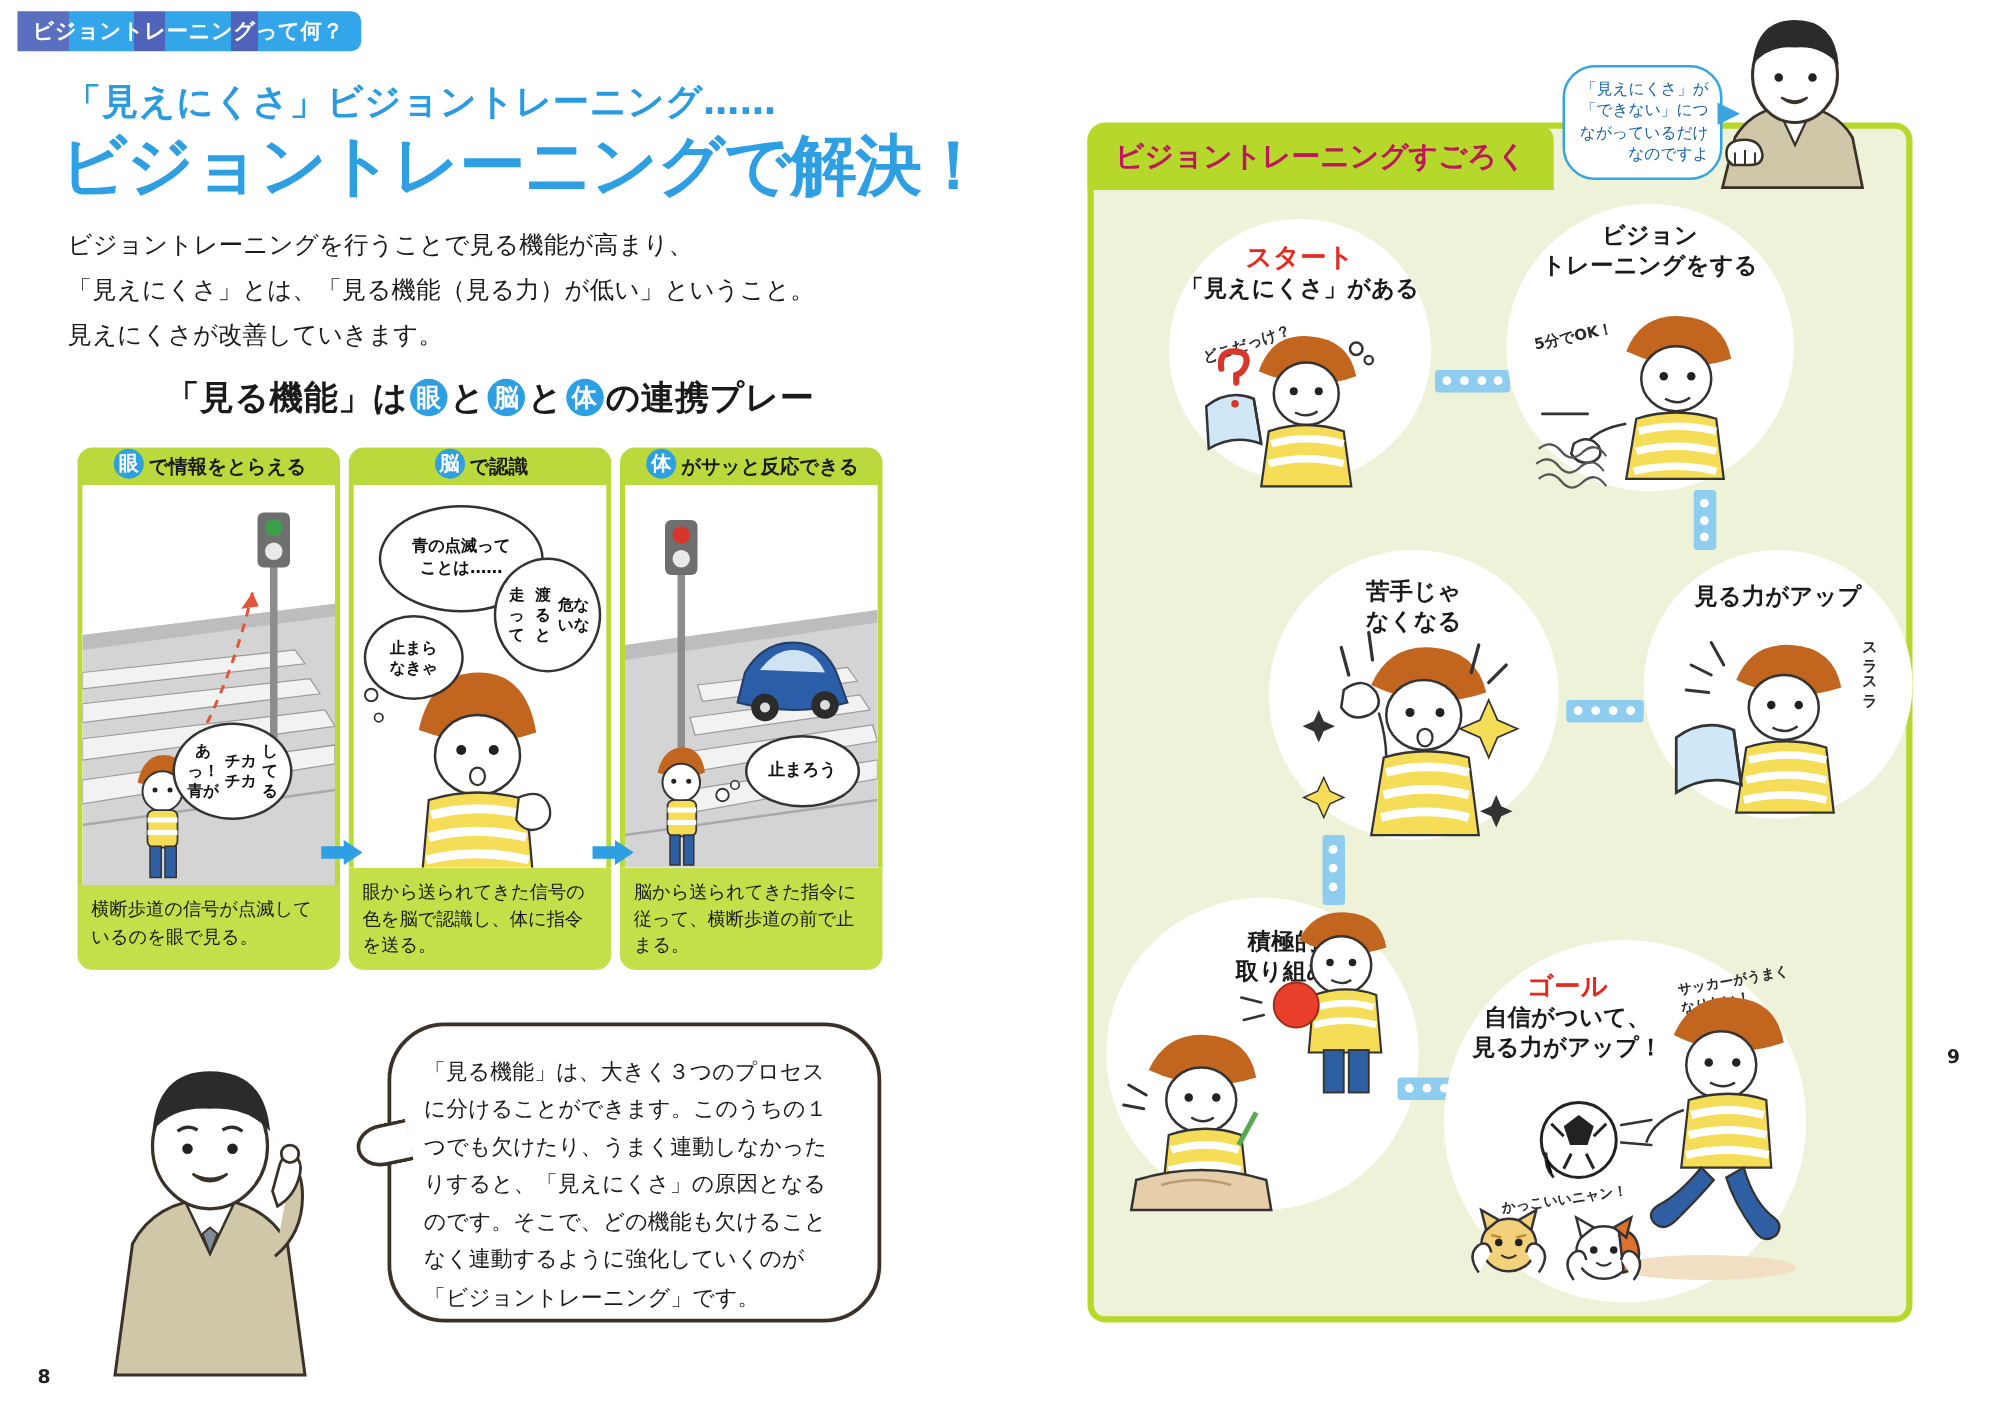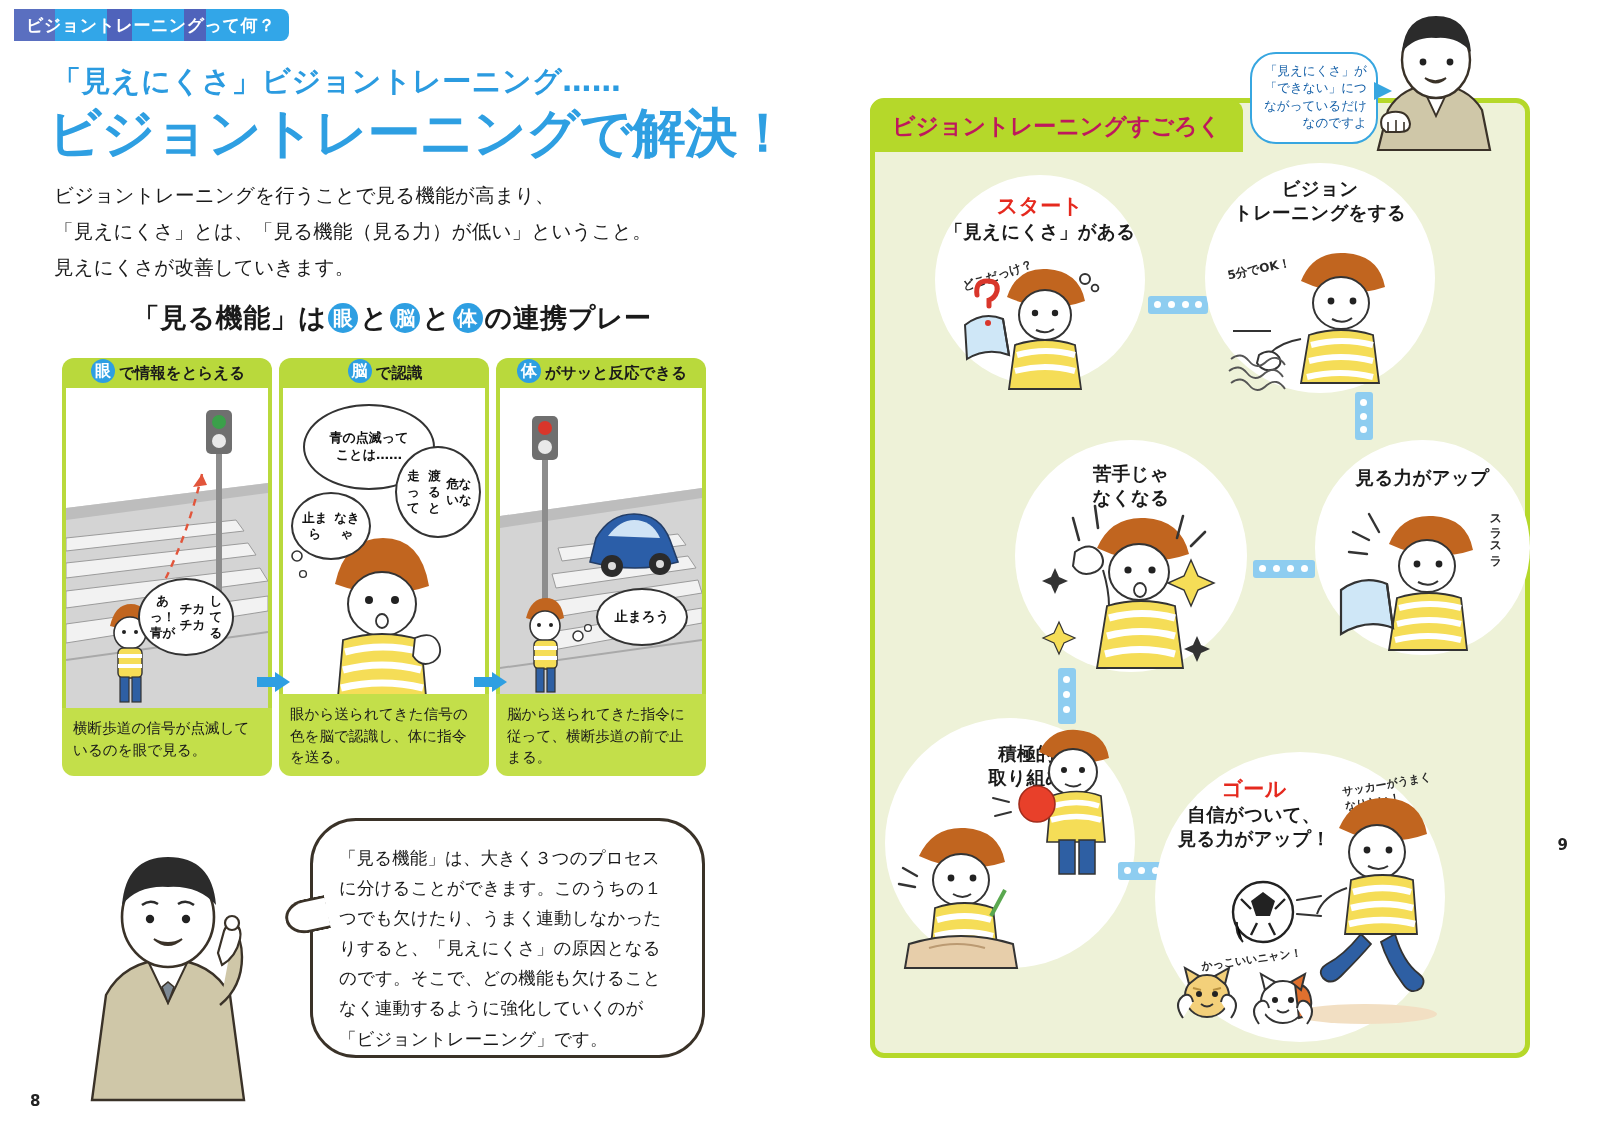--- a/index.html
+++ b/index.html
@@ -261,21 +261,21 @@
           </svg>
           <div class="bubble-art" style="left:20px; top:16px; width:132px; height:86px; flex-direction:column; font-size:13px;">
             <span>青の点滅って</span>
             <span>ことは……</span>
           </div>
           <div class="bubble-art" style="left:112px; top:58px; width:86px; height:92px; flex-direction:row;">
             <span>走って</span>
             <span>渡ると</span>
             <span>危ないな</span>
           </div>
-          <div class="bubble-art" style="left:8px; top:104px; width:80px; height:68px; ">
+          <div class="bubble-art" style="left:8px; top:104px; width:80px; height:68px; flex-direction:column;">
             <span>止まら</span>
             <span>なきゃ</span>
           </div>
         </div>
         <div class="panel-cap">眼から送られてきた信号の色を脳で認識し、体に指令を送る。</div>
       </div>
 
       <div class="panel">
         <div class="blue-arrow" style="left:-22px; bottom:84px;"></div>
         <div class="panel-head">

